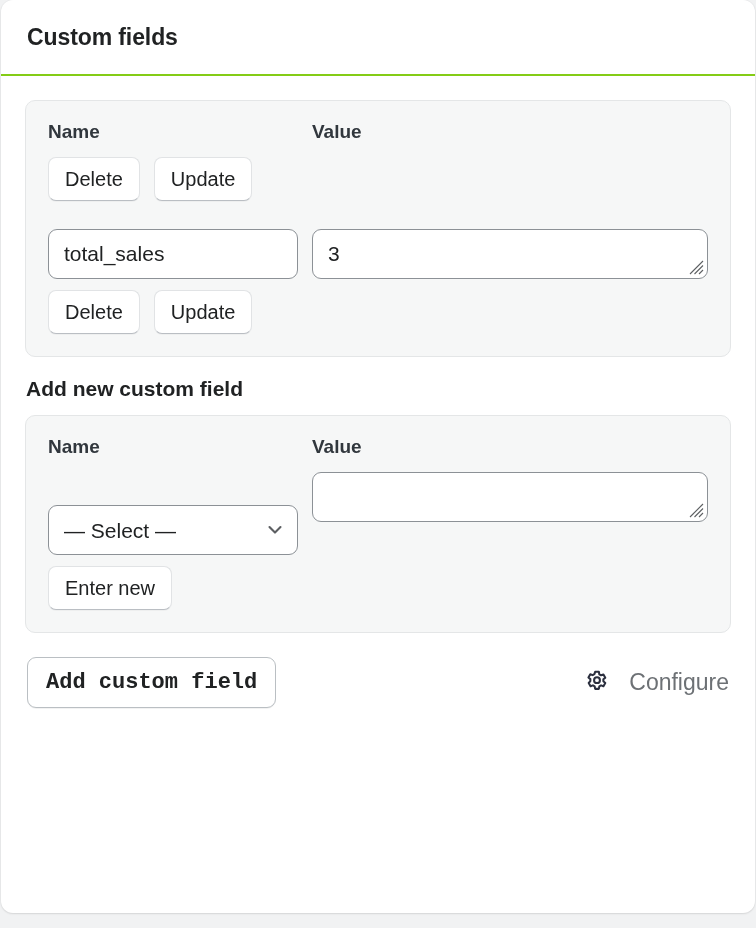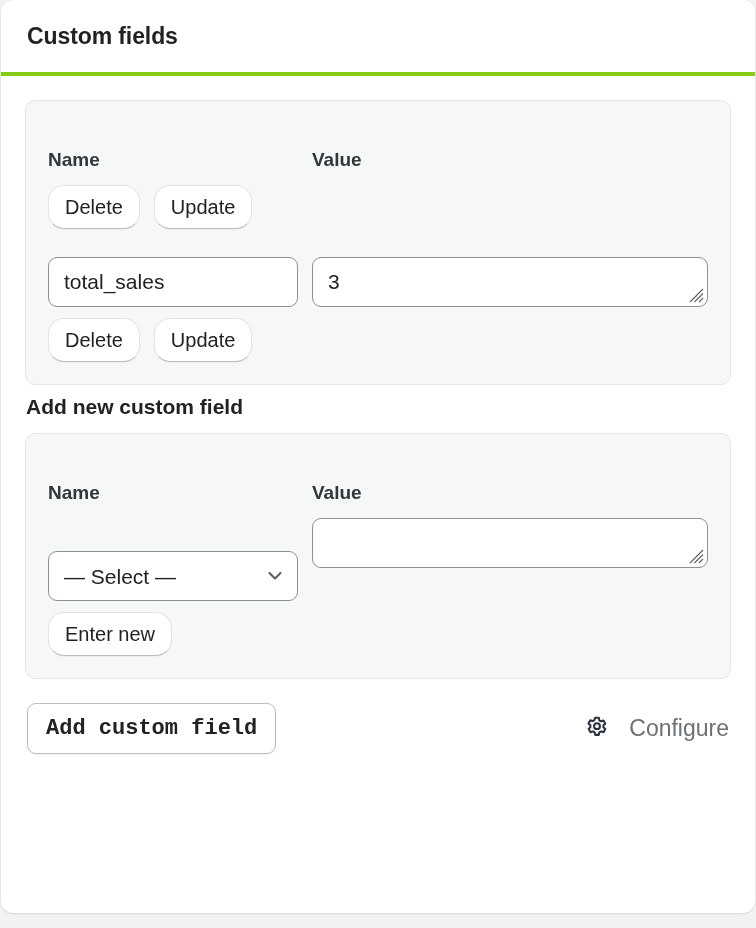--- a/index.html
+++ b/index.html
@@ -20,21 +20,21 @@
     width: 754px;
     height: 913px;
     background: #ffffff;
     border-radius: 12px;
     box-shadow: 0 1px 2px rgba(0,0,0,0.10), 0 0 0 1px rgba(0,0,0,0.02);
     overflow: hidden;
   }
 
   .card-header {
     height: 76px;
-    border-bottom: 4px solid #84cc16;
+    border-bottom: 2px solid #84cc16;
     display: flex;
     align-items: center;
     padding: 0 26px;
   }
   .card-title {
     font-size: 23px;
     font-weight: 700;
     color: #202223;
     letter-spacing: -0.1px;
   }
@@ -52,21 +52,20 @@
   }
 
   .col-headers {
     display: flex;
     margin-bottom: 14px;
   }
   .col-head {
     font-size: 19px;
     font-weight: 700;
     color: #31373d;
-    margin-top: 28px;
   }
   .col-head.name { width: 264px; flex: none; }
   .col-head.value { flex: 1; }
 
   .field-row {
     display: flex;
     align-items: flex-start;
     gap: 14px;
   }
   .name-col { width: 250px; flex: none; }
@@ -113,21 +112,21 @@
 
   .btn-row {
     display: flex;
     gap: 14px;
     margin-top: 11px;
   }
   .btn {
     background: #ffffff;
     border: 1px solid #e1e3e5;
     border-bottom-color: #babec3;
-    border-radius: 16px;
+    border-radius: 8px;
     padding: 9px 16px;
     font-size: 20px;
     font-family: "Liberation Sans", sans-serif;
     color: #202223;
     cursor: pointer;
     line-height: 1.2;
     box-shadow: 0 1px 0 rgba(0,0,0,0.03);
   }
   .btn-primary-like {
     background: #ffffff;
@@ -141,21 +140,21 @@
     cursor: pointer;
     box-shadow: 0 1px 0 rgba(0,0,0,0.05);
   }
 
   .row-gap { height: 28px; }
 
   .section-label {
     font-size: 21px;
     font-weight: 700;
     color: #202223;
-    margin: 10px 0 14px 1px;
+    margin: 20px 0 14px 1px;
   }
 
   
   .select-wrap {
     position: relative;
     width: 100%;
     margin-top: 33px;
   }
   select.select-input {
     width: 100%;

